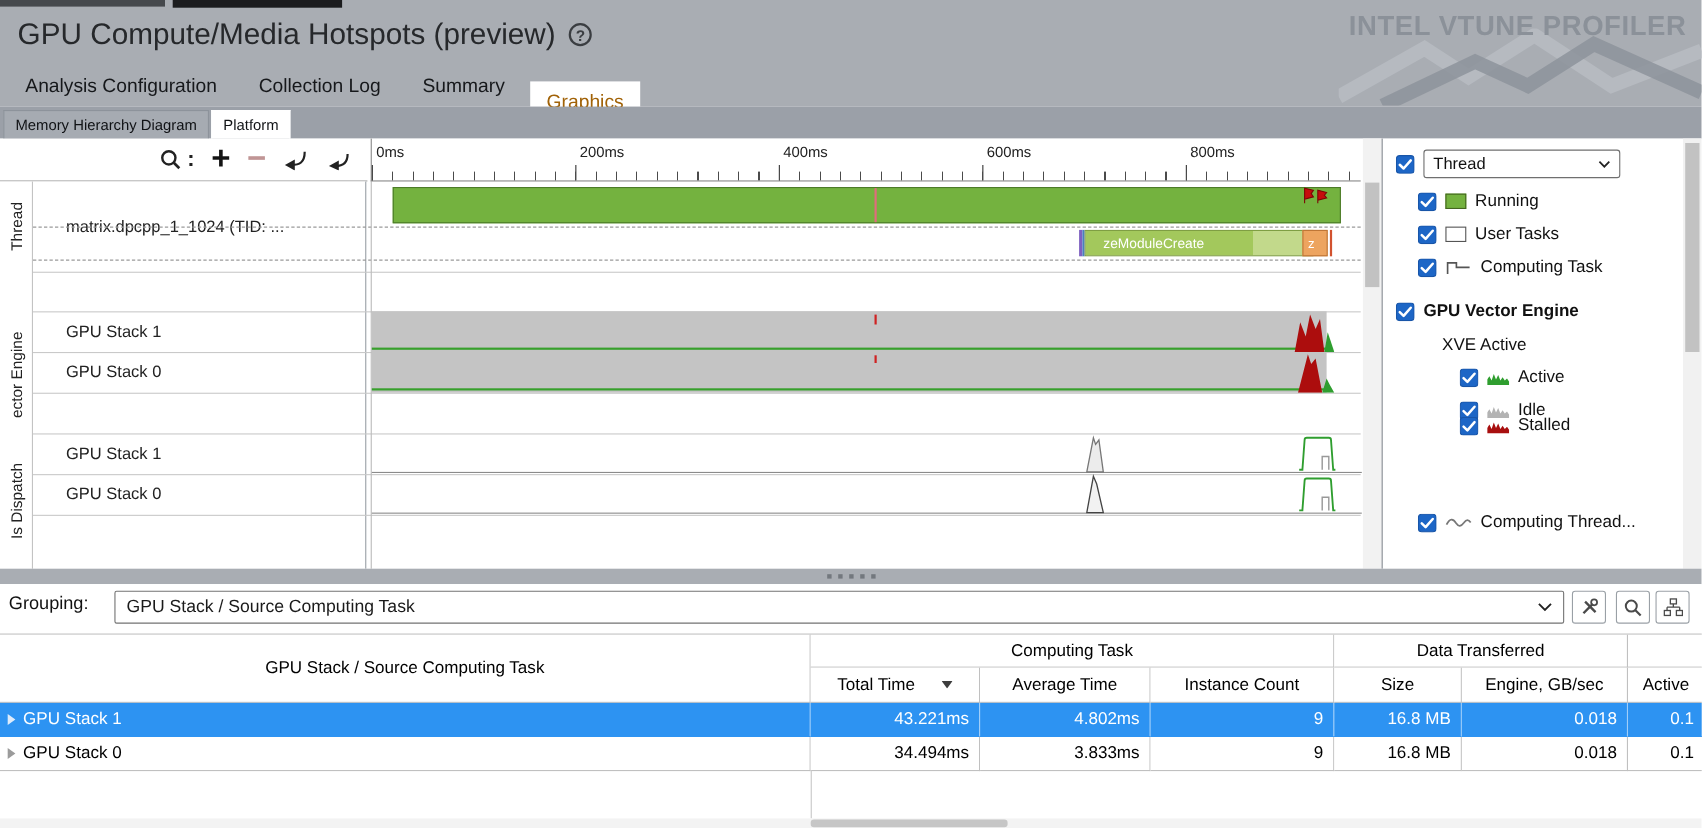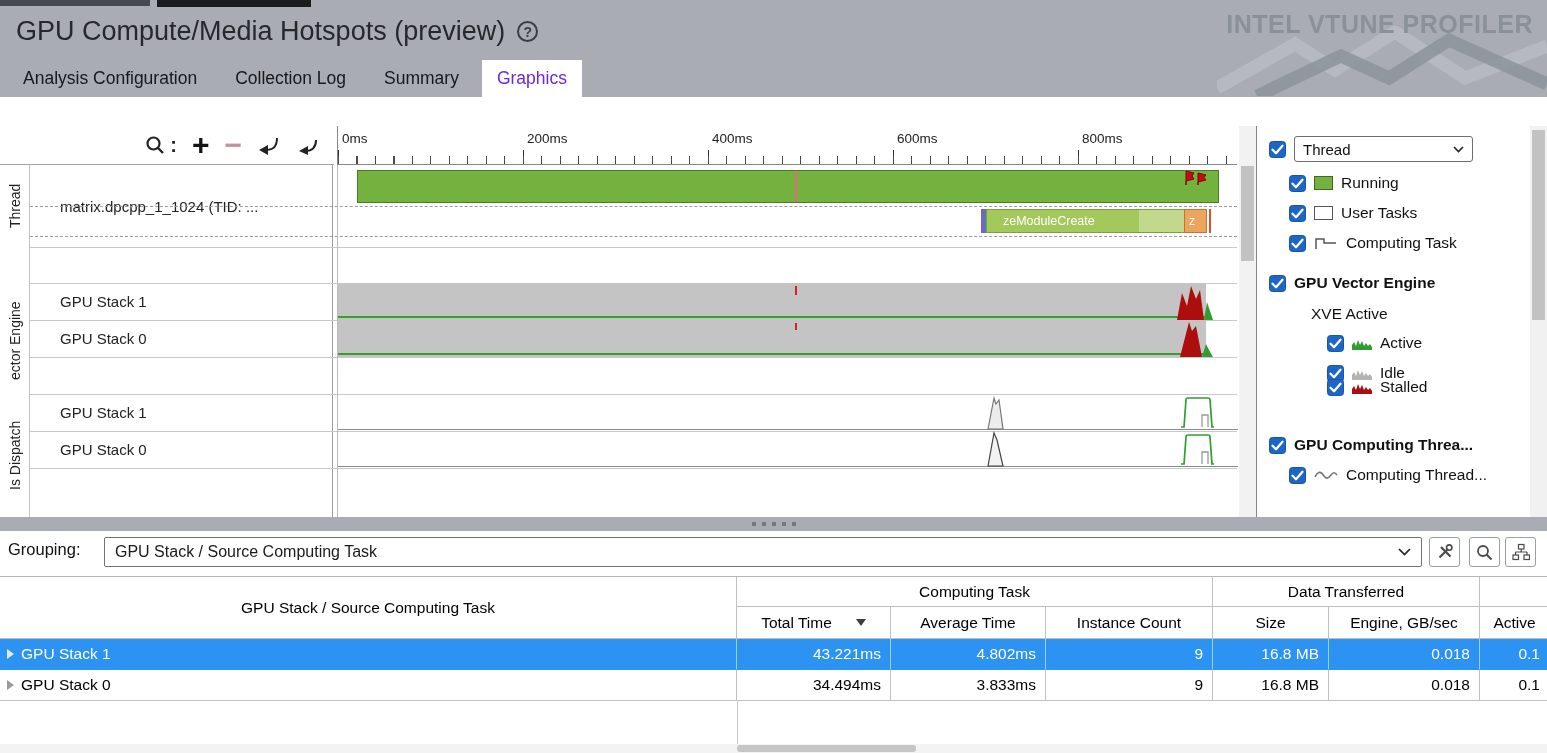--- a/index.html
+++ b/index.html
@@ -9,21 +9,21 @@
   
   .top-band { position:absolute; left:0; top:0; width:1547px; height:97px; background:#a9adb3; }
   .strip { position:absolute; }
   .title-wrap { position:absolute; left:16px; top:16px; display:flex; align-items:center; gap:12px; }
   .title { font-size:27px; color:#26282b; }
   .help { width:21px; height:21px; border:2px solid #3a3d41; border-radius:50%; color:#3a3d41; font-size:14px; font-weight:bold; display:flex; align-items:center; justify-content:center; }
   .logo { position:absolute; right:14px; top:10px; font-size:25px; font-weight:bold; color:#8b9199; letter-spacing:0.5px; z-index:2; }
   .logo-mtn { position:absolute; right:0; top:26px; z-index:1; }
   .tabs { position:absolute; left:8px; bottom:0; height:37px; display:flex; }
   .tab { padding:0 15px; margin-right:8px; line-height:37px; font-size:17.5px; color:#16181b; }
-  .tab.active { background:#fff; color:#6d28d9; }
+  .tab.active { background:#fff; color:#a16207;margin-top:14px; }
   .subtabs { position:absolute; left:0; top:97px; width:1547px; height:29px; background:#9ba0a8; display:flex; padding-left:3px; }
   .subtab { margin-top:3px; padding:0 10px; line-height:26px; font-size:13.5px; color:#101215; background:#a6abb2; border:1px solid #8d939b; border-bottom:none; margin-right:2px; }
   .subtab.active { background:#fff; border-color:#fff; }
 
   
   .tl { position:absolute; left:0; top:126px; width:1256px; height:391px; background:#fff; }
   .tl-toolbar { position:absolute; left:0; top:0; width:334px; height:39px; border-bottom:1px solid #a5a5a5; display:flex; align-items:center; justify-content:flex-end; gap:15px; padding-right:14px; }
   .tbtxt { line-height:1; }
   .colon { font-size:20px; font-weight:bold; color:#222; margin-left:-10px; }
   .plus  { font-size:30px; font-weight:bold; color:#141414; }
@@ -104,20 +104,24 @@
     </div>
 
     <div class="tabs">
       <div class="tab">Analysis Configuration</div>
       <div class="tab">Collection Log</div>
       <div class="tab">Summary</div>
       <div class="tab active">Graphics</div>
     </div>
   </div>
 
+  <div class="subtabs">
+    <div class="subtab">Memory Hierarchy Diagram</div>
+    <div class="subtab active">Platform</div>
+  </div>
 
   <div class="tl">
 
     <div class="tl-toolbar">
       <svg width="20" height="20" viewBox="0 0 20 20">
         <circle cx="8.5" cy="8.5" r="6" fill="none" stroke="#222" stroke-width="2.2"></circle>
         <line x1="13" y1="13" x2="18" y2="18" stroke="#222" stroke-width="2.4"></line>
       </svg>
       <span class="tbtxt colon">:</span>
       <span class="tbtxt plus">+</span>
@@ -324,29 +328,20 @@
             <rect x="0.5" y="0.5" width="16" height="16" rx="3" fill="#1d66c6" stroke="#1855a8"></rect>
             <path d="M3.5 8.8 L7 12.2 L13.5 4.8" stroke="#fff" stroke-width="2.3" fill="none" stroke-linecap="round" stroke-linejoin="round"></path>
           </svg>
       </span>
       <svg width="20" height="13" viewBox="0 0 20 13">
           <polygon points="0,13 0,8 2,5 4,9 6,3 8,8 10,4 12,9 14,6 16,9 18,7 20,10 20,13" fill="#a80f0f"></polygon>
         </svg>
       <span>Stalled</span>
     </div>
 
-    <div class="srow" style="top:306px;padding-left:12px;">
-      <span class="cb">
-        <svg width="17" height="17" viewBox="0 0 17 17">
-            <rect x="0.5" y="0.5" width="16" height="16" rx="3" fill="#1d66c6" stroke="#1855a8"></rect>
-            <path d="M3.5 8.8 L7 12.2 L13.5 4.8" stroke="#fff" stroke-width="2.3" fill="none" stroke-linecap="round" stroke-linejoin="round"></path>
-          </svg>
-      </span>
-      <span class="bold">GPU Computing Threa...</span>
-    </div>
 
     <div class="srow" style="top:336px;padding-left:32px;">
       <span class="cb">
         <svg width="17" height="17" viewBox="0 0 17 17">
             <rect x="0.5" y="0.5" width="16" height="16" rx="3" fill="#1d66c6" stroke="#1855a8"></rect>
             <path d="M3.5 8.8 L7 12.2 L13.5 4.8" stroke="#fff" stroke-width="2.3" fill="none" stroke-linecap="round" stroke-linejoin="round"></path>
           </svg>
       </span>
       <svg width="24" height="12" viewBox="0 0 24 12">
           <path d="M1 8 C4 2 7 2 10 7 C12 10 14 10 17 6 C19 3 21 3 23 6" stroke="#777" stroke-width="1.6" fill="none"></path>

